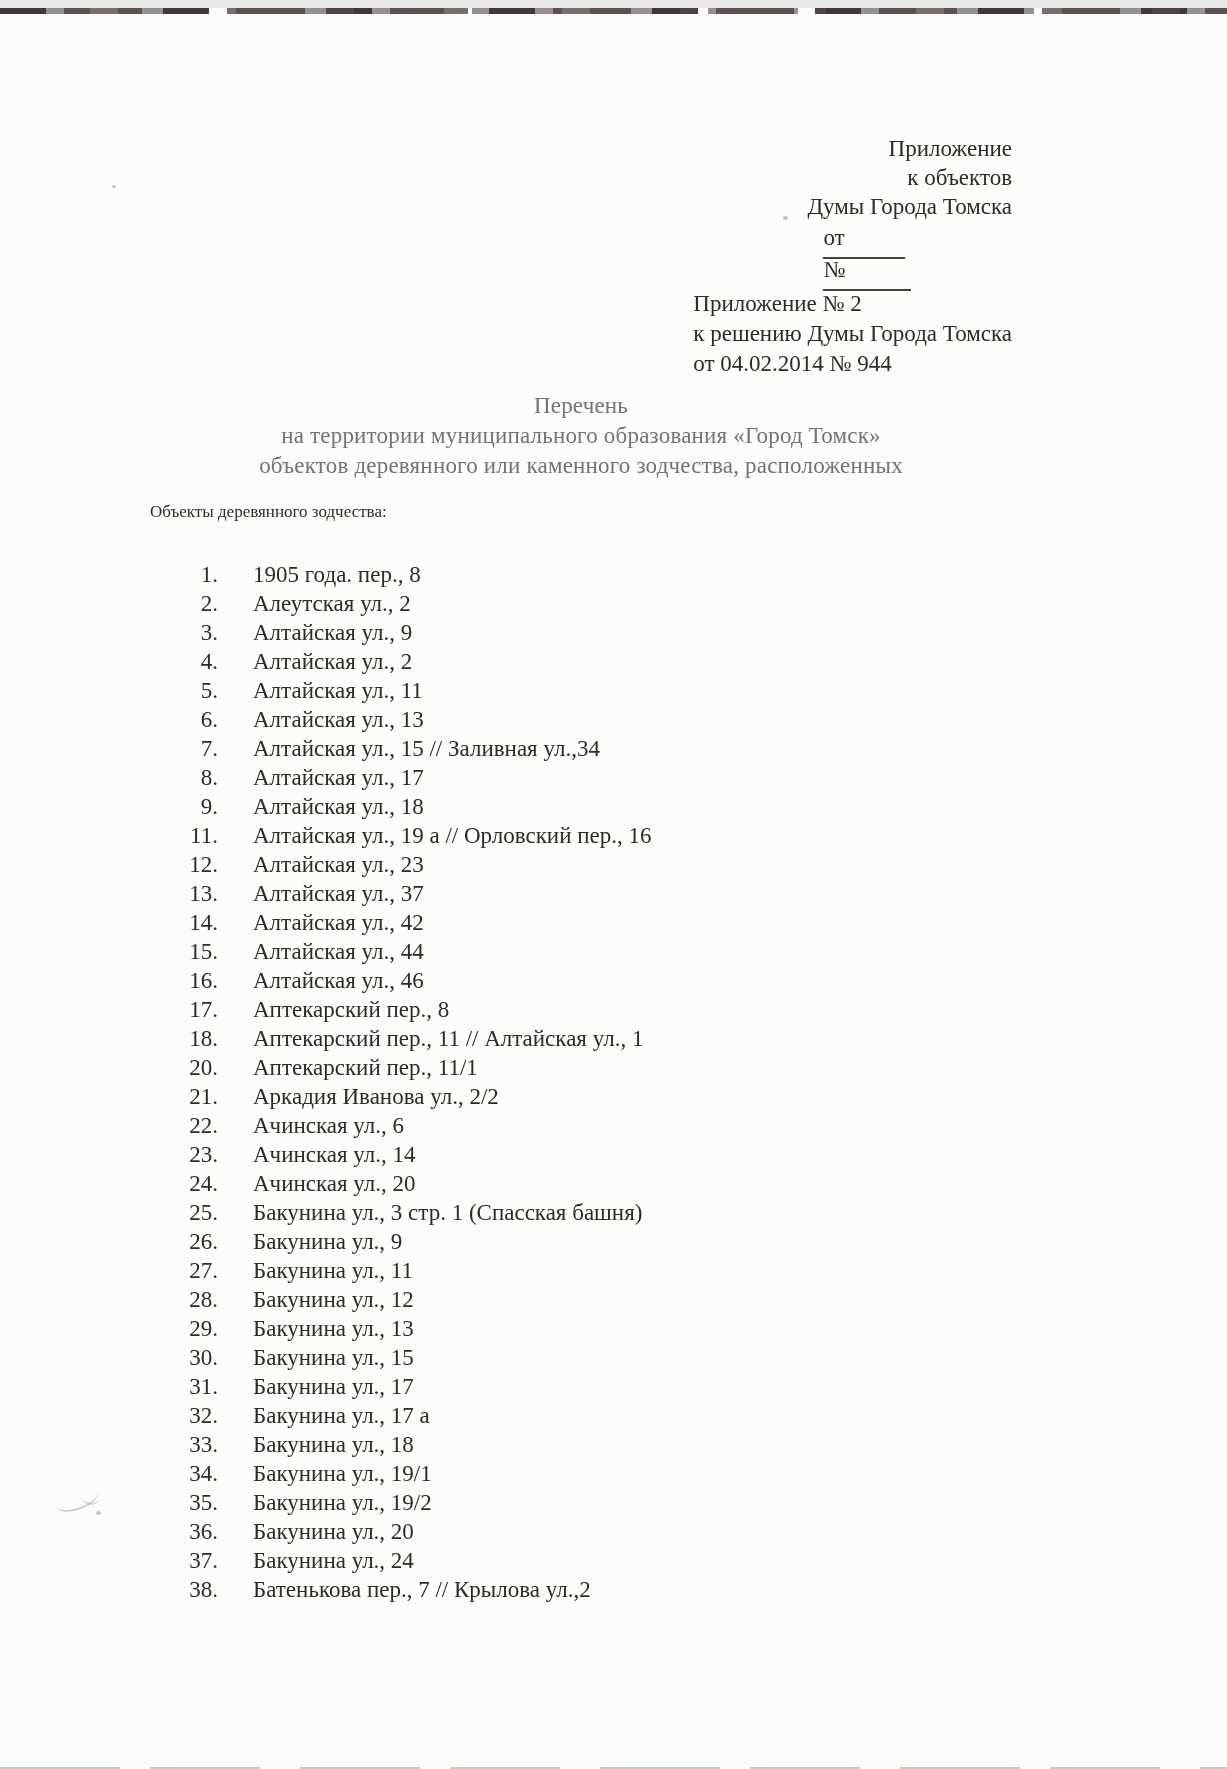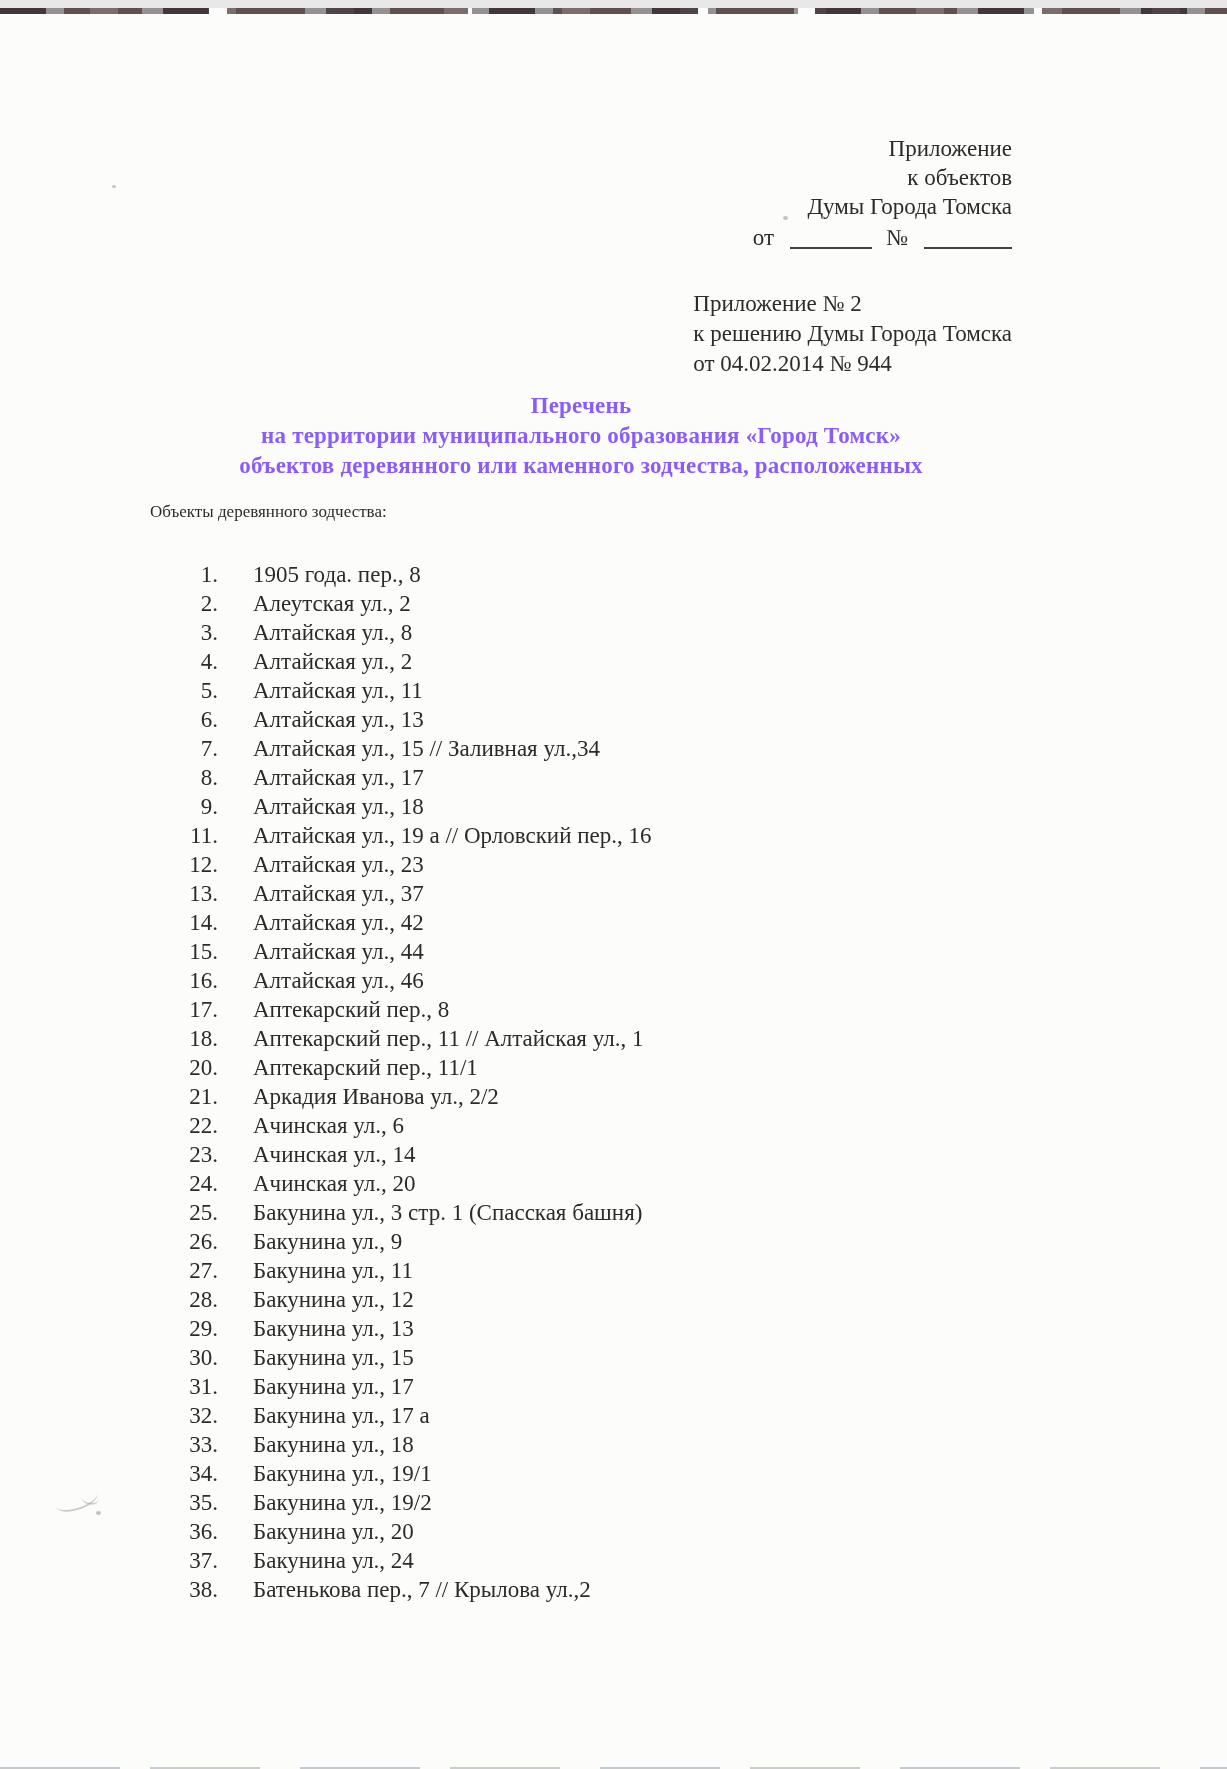--- a/index.html
+++ b/index.html
@@ -56,39 +56,40 @@
 
   
   .appendix-draft {
     position: absolute; top: 126px; right: 215px;
     text-align: right; font-size: 23px; line-height: 29px;
     white-space: nowrap;
   }
   .date-blank-line {
     display: flex; justify-content: flex-start; align-items: baseline;
     margin-top: 2px;
+    flex-direction: column;
   }
   .blank {
     display: inline-block; height: 1px;
     border-bottom: 2px solid #45413d;
     transform: translateY(4px);
   }
   .blank.b1 { width: 82px; margin: 0 14px 0 16px; }
   .blank.b2 { width: 88px; margin-left: 16px; }
 
   .appendix-final {
     position: absolute; top: 281px; right: 215px;
     text-align: left; font-size: 23px; line-height: 30px;
     white-space: nowrap;
   }
 
   .doc-title {
     position: absolute; top: 383px; left: 150px; width: 862px;
-    text-align: center; font-weight: bold; font-size: 23px; line-height: 30px;
-    color: #8b5cf6;
+    text-align: center; font-weight: normal; font-size: 23px; line-height: 30px;
+    color: #737373;
     letter-spacing: 0.2px;
   }
 
   .section-heading {
     position: absolute; top: 494px; left: 150px;
     font-size: 17px;
   }
 
   .address-list {
     position: absolute; top: 552px; left: 0;
@@ -151,21 +152,21 @@
       <span class="addr">1905 года. пер., 8</span>
     </li>
 
     <li>
       <span class="num">2.</span>
       <span class="addr">Алеутская ул., 2</span>
     </li>
 
     <li>
       <span class="num">3.</span>
-      <span class="addr">Алтайская ул., 8</span>
+      <span class="addr">Алтайская ул., 9</span>
     </li>
 
     <li>
       <span class="num">4.</span>
       <span class="addr">Алтайская ул., 2</span>
     </li>
 
     <li>
       <span class="num">5.</span>
       <span class="addr">Алтайская ул., 11</span>

